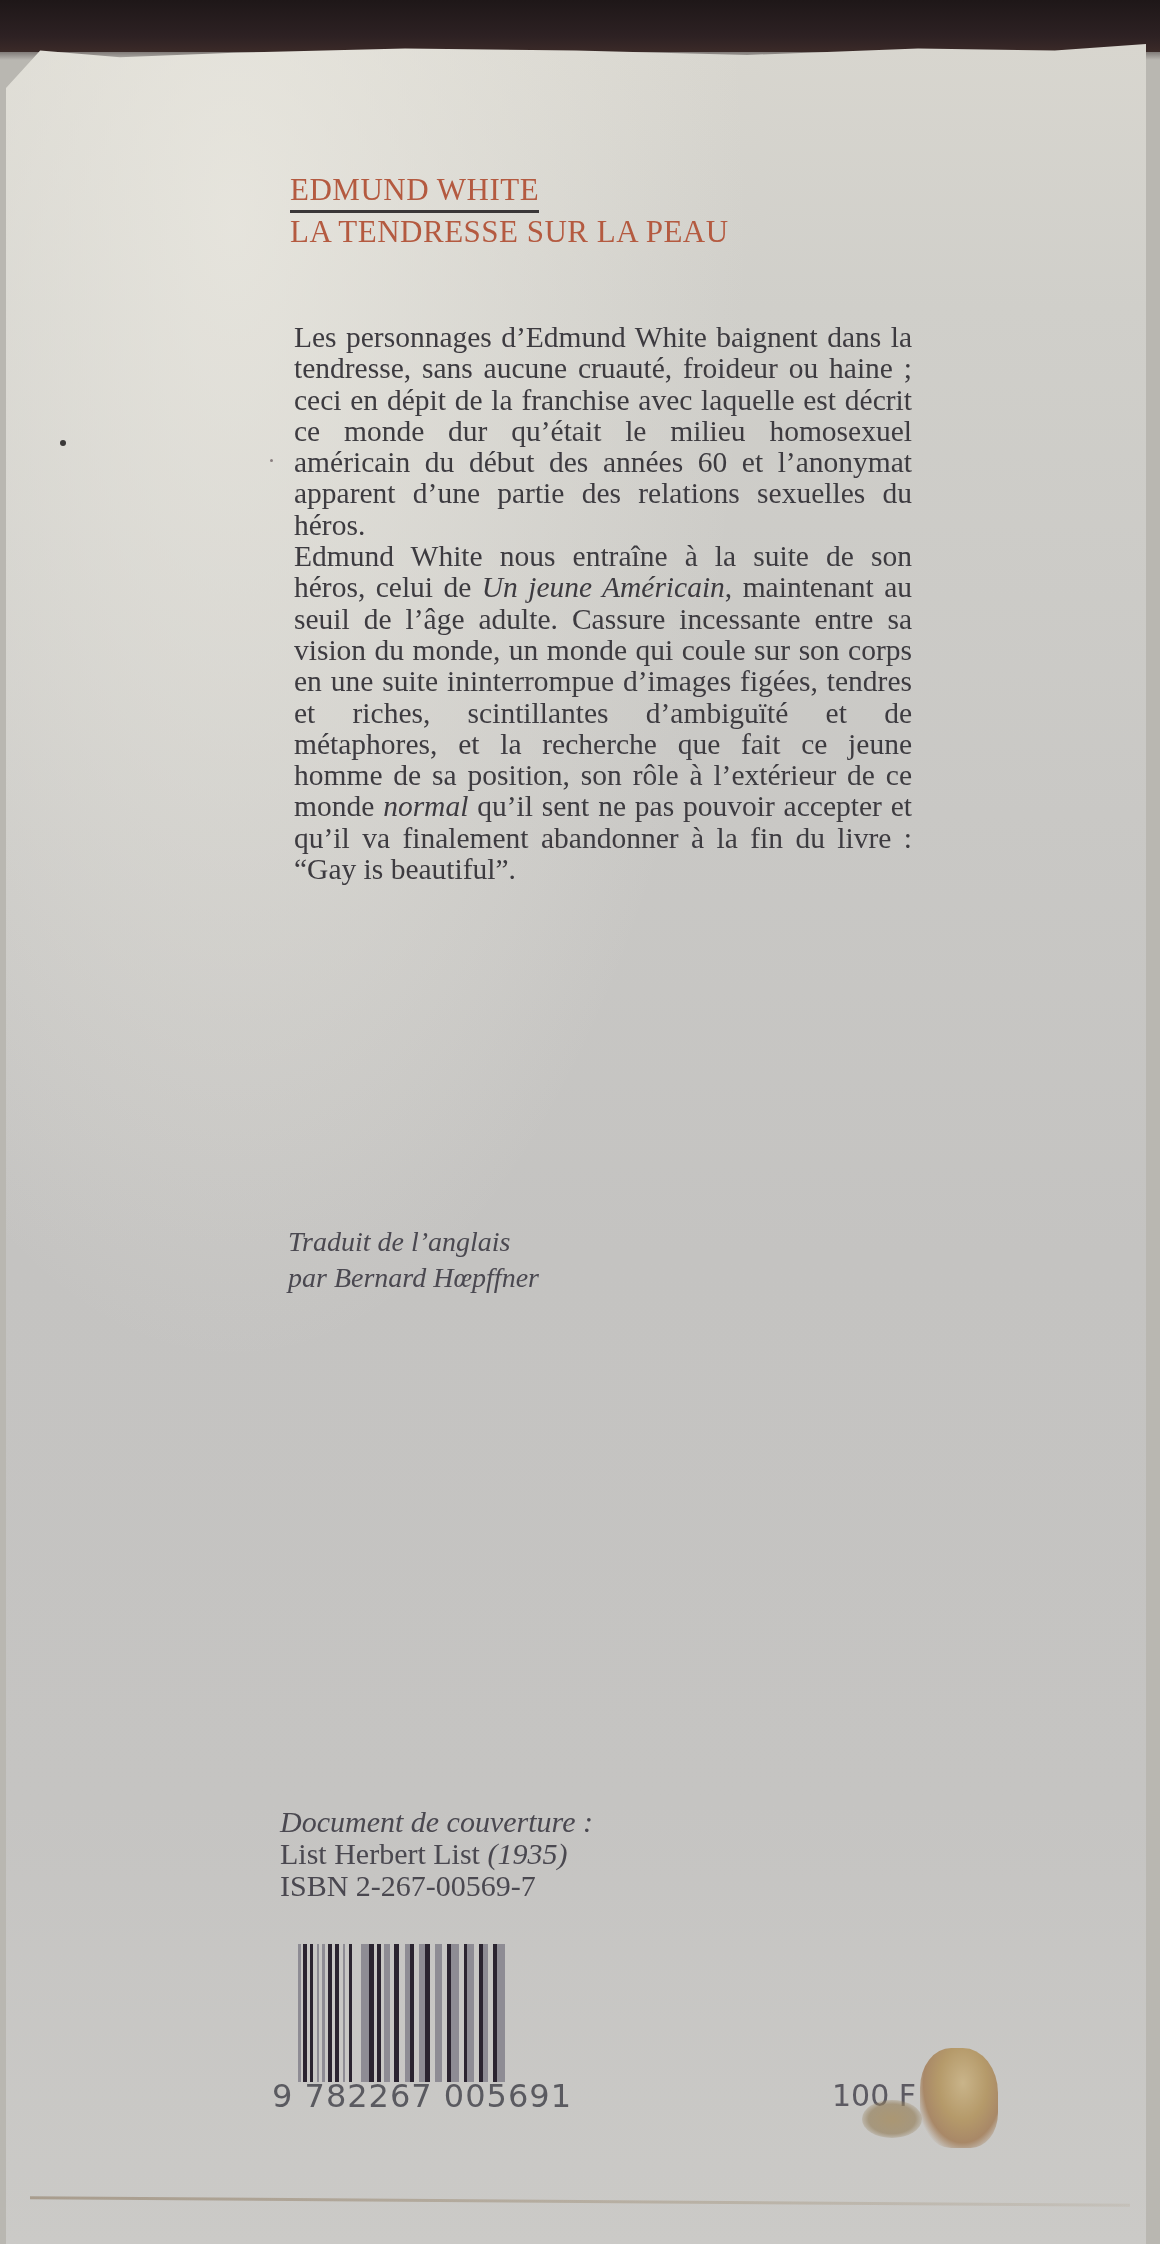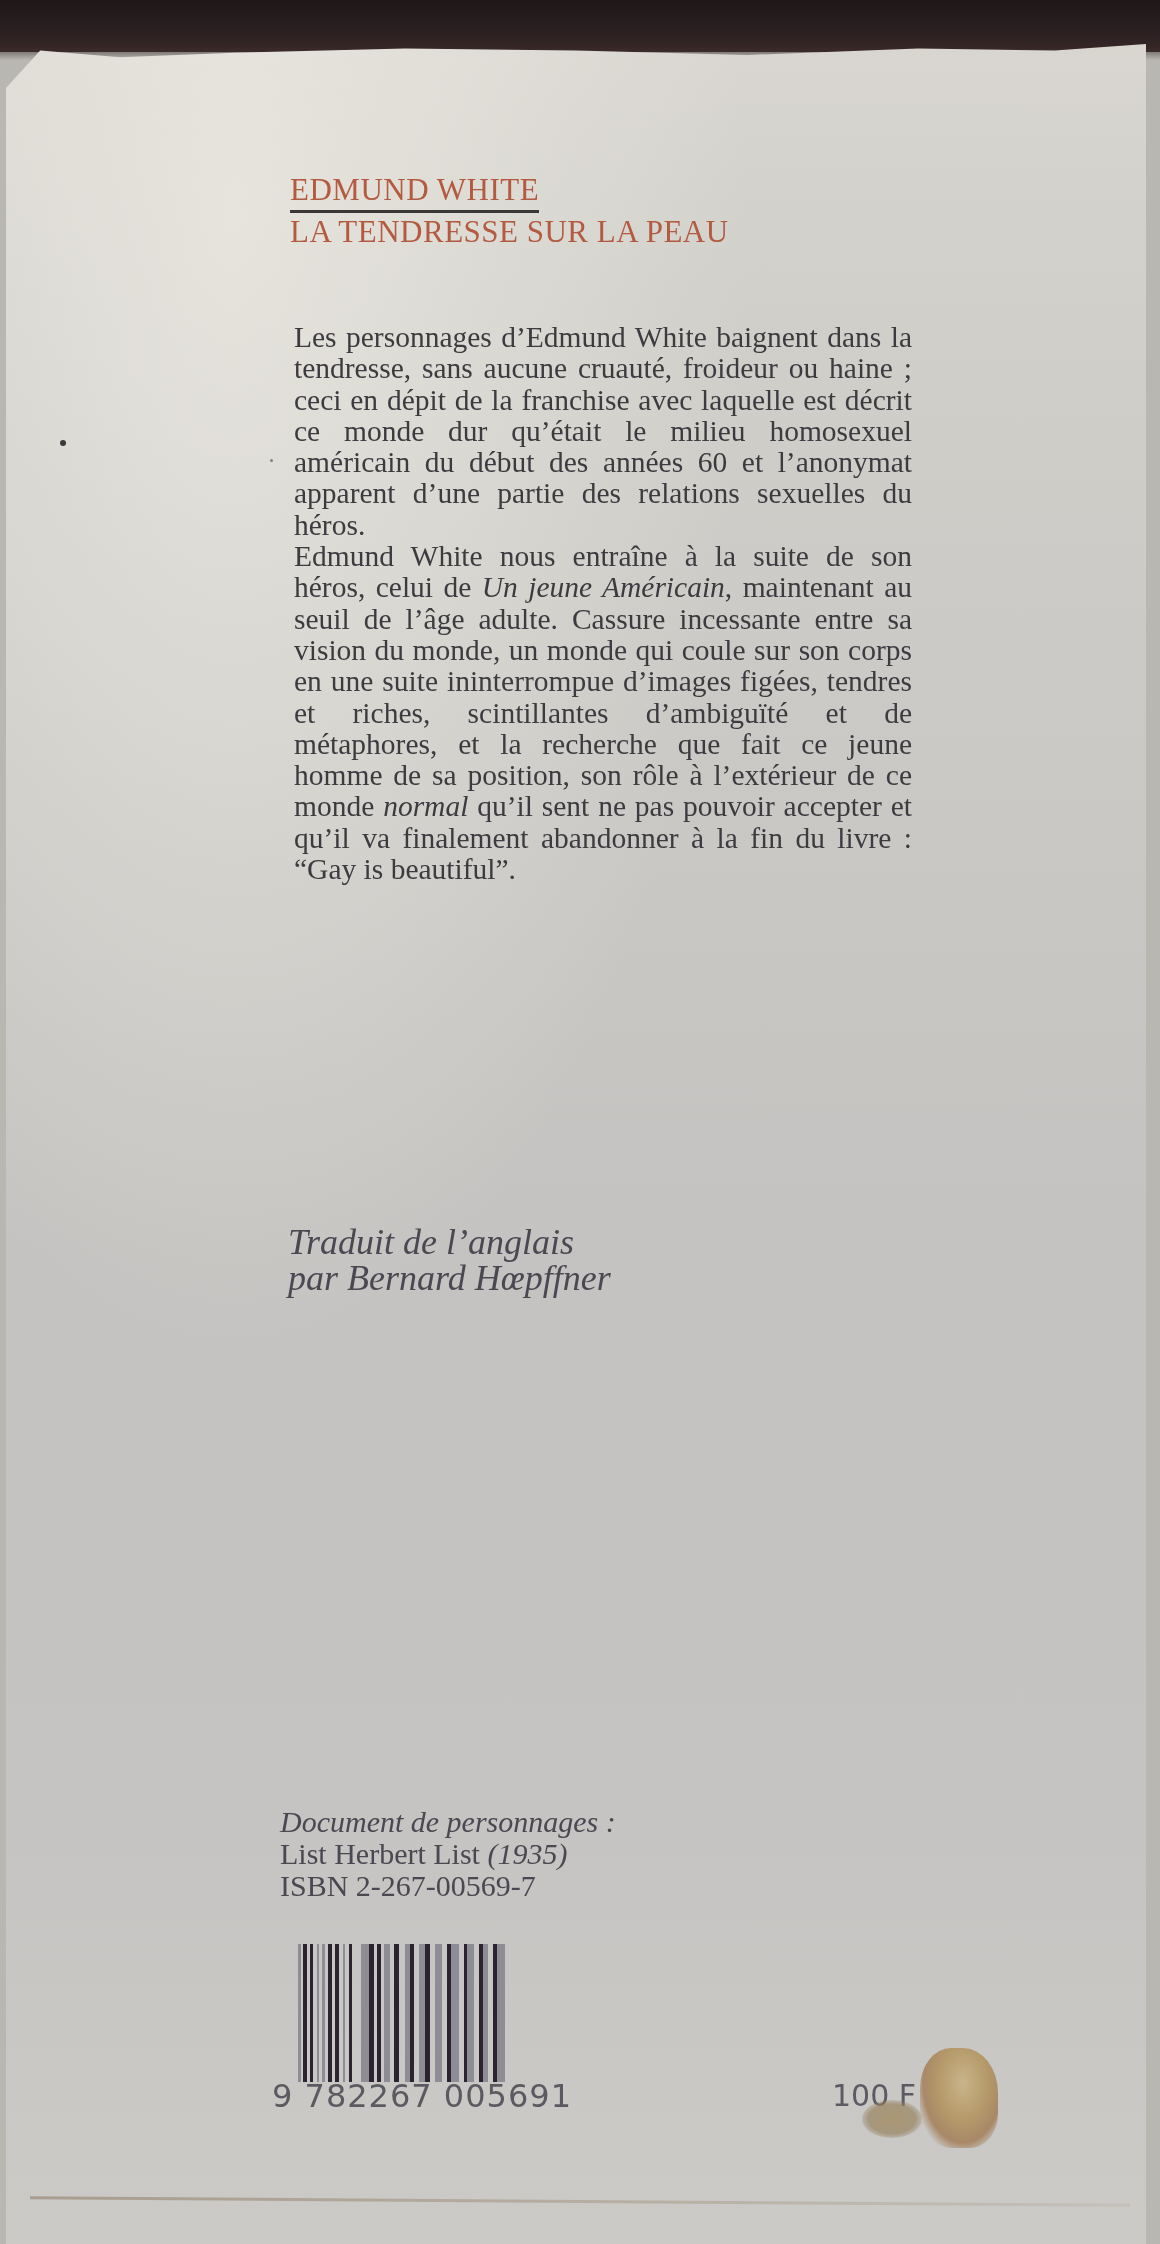--- a/index.html
+++ b/index.html
@@ -84,21 +84,21 @@
       margin-left: 6px;
     }
     .body-text p {
       margin: 0;
     }
     .translator {
       position: absolute;
       left: 288px; top: 1224px;
       font-family: "Liberation Serif", "DejaVu Serif", serif;
       font-style: italic;
-      font-size: 36px;
+      font-size: 28px;
       line-height: 36px;
       color: #4a4850;
     }
     .credits {
       position: absolute;
       left: 280px; top: 1806px;
       font-family: "Liberation Serif", "DejaVu Serif", serif;
       font-size: 30px;
       line-height: 32px;
       color: #4a4850;
@@ -173,21 +173,21 @@
     <p><span>Les personnages d’Edmund White baignent dans la tendresse, sans aucune cruauté, froideur ou haine ; ceci en dépit de la franchise avec laquelle est décrit ce monde dur qu’était le milieu homosexuel américain du début des années 60 et l’anonymat apparent d’une partie des relations sexuelles du héros.</span></p>
     <p><span>Edmund White nous entraîne à la suite de son héros, celui de </span><em>Un jeune Américain</em><span>, maintenant au seuil de l’âge adulte. Cassure incessante entre sa vision du monde, un monde qui coule sur son corps en une suite ininterrompue d’images figées, tendres et riches, scintillantes d’ambiguïté et de métaphores, et la recherche que fait ce jeune homme de sa position, son rôle à l’extérieur de ce monde </span><em>normal</em><span> qu’il sent ne pas pouvoir accepter et qu’il va finalement abandonner à la fin du livre : “Gay is beautiful”.</span></p>
   </div>
 
   <div class="translator">
     <div>Traduit de l’anglais</div>
     <div>par Bernard Hœpffner</div>
   </div>
 
   <div class="credits">
-    <div class="italic">Document de personnages :</div>
+    <div class="italic">Document de couverture :</div>
     <div><span>List Herbert List</span> <span class="italic">(1935)</span></div>
     <div>ISBN 2-267-00569-7</div>
   </div>
 
   <div class="barcode" id="barcode">
       <div class="bar" style="width: 3px; background: rgb(142, 140, 148);"></div>
       <div class="bar" style="width: 2px; background: transparent;"></div>
       <div class="bar" style="width: 4px; background: rgb(43, 36, 48);"></div>
       <div class="bar" style="width: 3px; background: transparent;"></div>
       <div class="bar" style="width: 3px; background: rgb(43, 36, 48);"></div>

